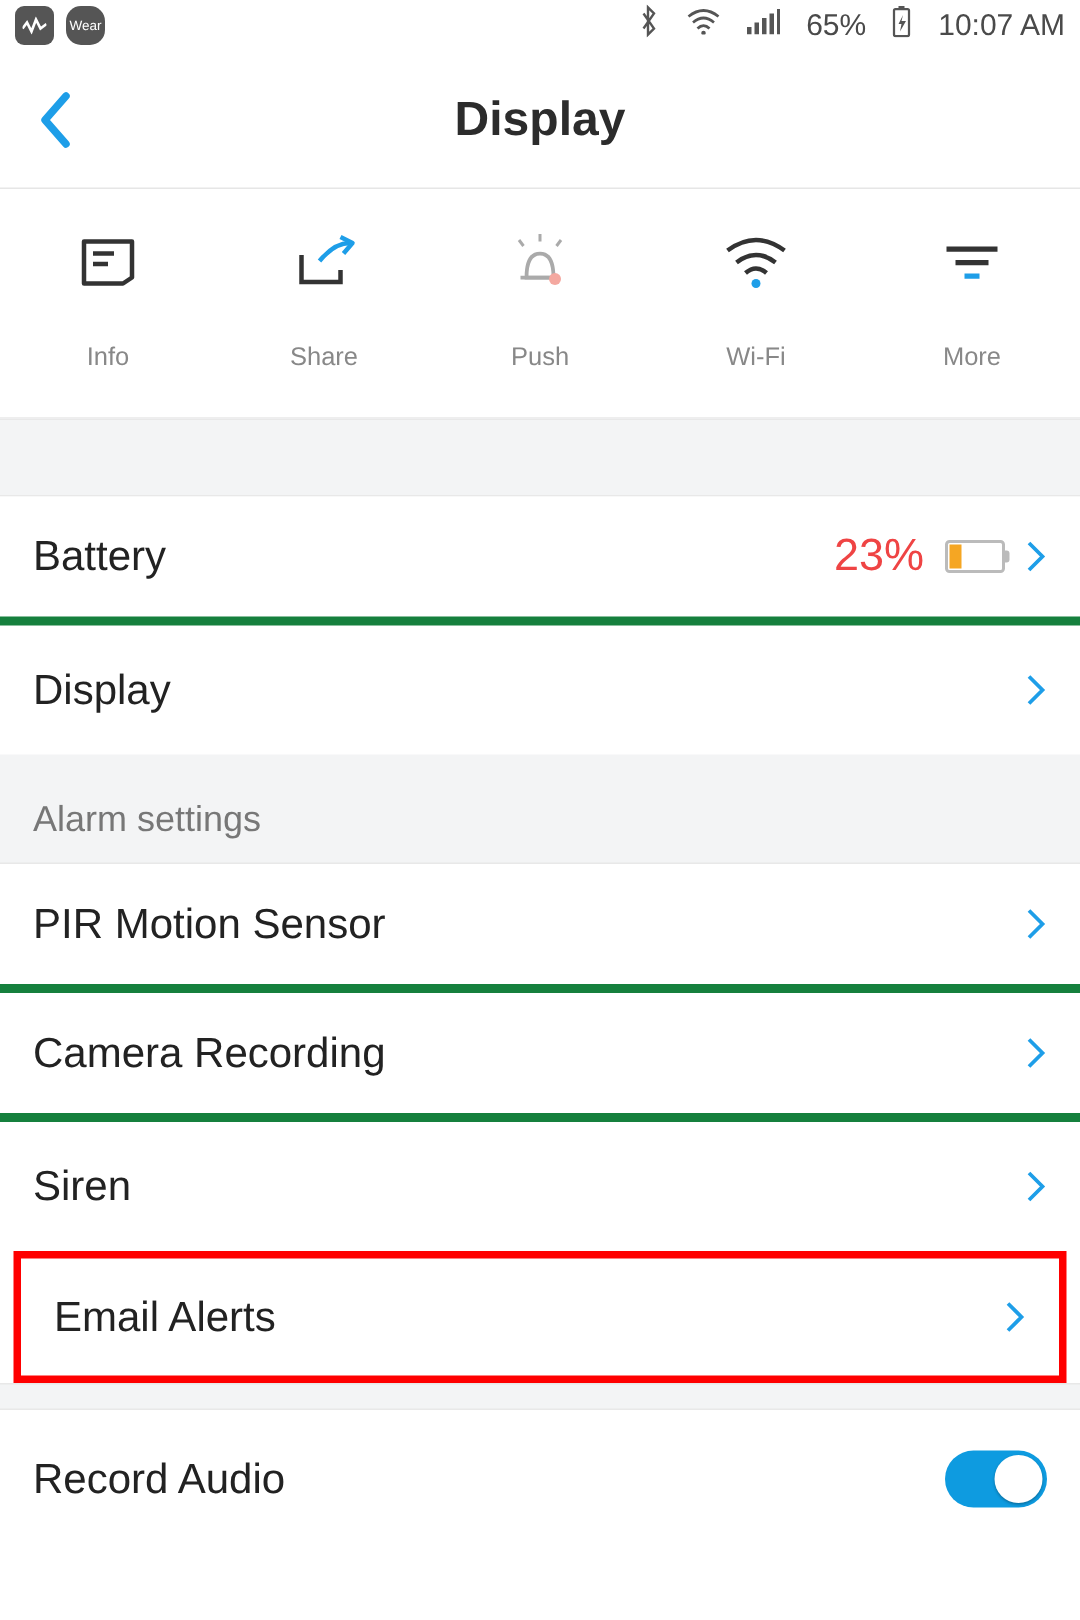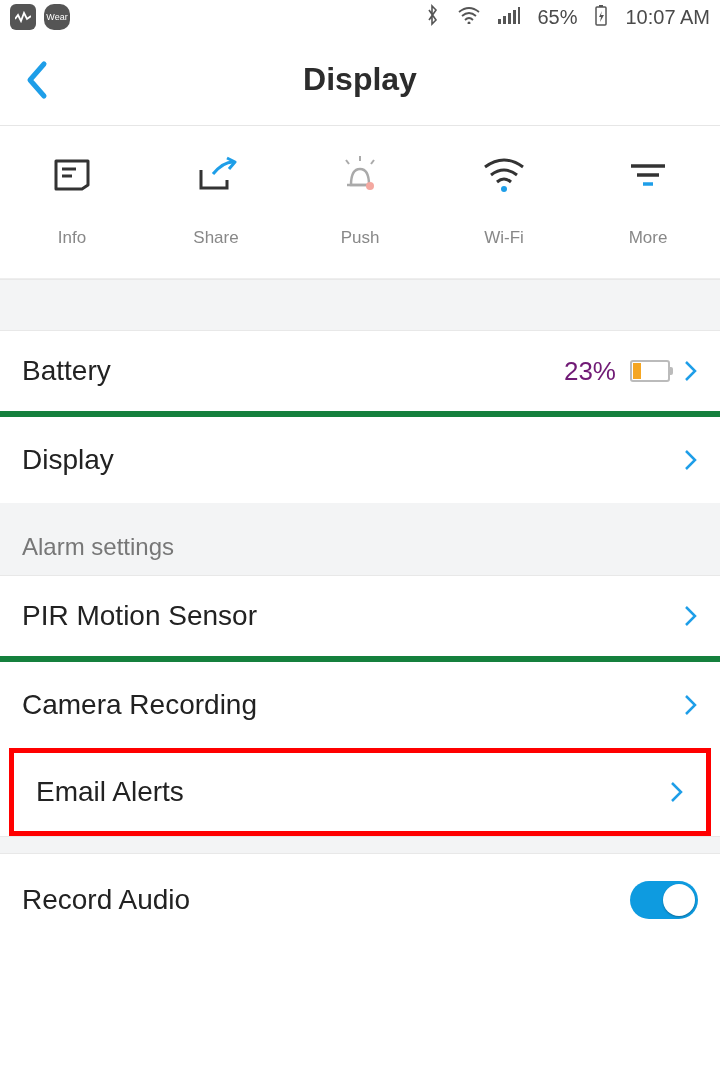--- a/index.html
+++ b/index.html
@@ -17,21 +17,21 @@
   .toolbar-icon { height: 42px; display: flex; align-items: center; justify-content: center; }
   .toolbar-label { font-size: 17px; color: #888; }
 
   .spacer { height: 52px; background: #f3f4f5; border-top:1px solid #e8e8e8; border-bottom:1px solid #e8e8e8;}
   .section-header { background: #f3f4f5; padding: 30px 22px 14px; font-size: 24px; color: #777; border-bottom:1px solid #e8e8e8;}
   .list { background: #fff; }
   .row { display: flex; align-items: center; justify-content: space-between; padding: 0 22px; height: 86px; border-bottom: 6px solid #15803d; }
   .row:last-child { border-bottom: none; }
   .row-label { font-size: 28px; color: #222; }
   .row-right { display: flex; align-items: center; gap: 14px; }
-  .row-value { font-size: 26px; color: #701a75; }
+  .row-value { font-size: 30px; color: #ef4444; }
   .chev { width: 14px; height: 24px; }
   .chev svg { display:block; }
   .battery-mini { width: 40px; height: 22px; border: 2px solid #bbb; border-radius: 3px; position: relative; }
   .battery-mini::after { content:""; position:absolute; right:-5px; top:5px; width:3px; height:8px; background:#bbb; border-radius:0 2px 2px 0;}
   .battery-mini .fill { position:absolute; left:1px; top:1px; bottom:1px; width:22%; background:#f5a623; }
 
   .highlight-box { border: 5px solid #ff0000; margin: 0 9px; }
   .highlight-box .row { border-bottom: none; height: 78px; }
 
   .switch { width: 68px; height: 38px; background: #0e9be0; border-radius: 19px; position: relative; }
@@ -197,20 +197,30 @@
   <div class="row">
     <span class="row-label">Camera Recording</span>
     <div class="row-right">
         <span class="chev">
           <svg width="14" height="24" viewBox="0 0 14 24">
             <polyline points="2,3 11,12 2,21" stroke="#1e9ee8" stroke-width="2.5" fill="none"></polyline>
           </svg>
         </span>
       </div>
   </div>
+  <div class="row">
+    <span class="row-label">Siren</span>
+    <div class="row-right">
+        <span class="chev">
+          <svg width="14" height="24" viewBox="0 0 14 24">
+            <polyline points="2,3 11,12 2,21" stroke="#1e9ee8" stroke-width="2.5" fill="none"></polyline>
+          </svg>
+        </span>
+      </div>
+  </div>
 </div>
 
 <div class="highlight-box">
   <div class="row">
     <span class="row-label">Email Alerts</span>
     <div class="row-right">
         <span class="chev">
           <svg width="14" height="24" viewBox="0 0 14 24">
             <polyline points="2,3 11,12 2,21" stroke="#1e9ee8" stroke-width="2.5" fill="none"></polyline>
           </svg>

